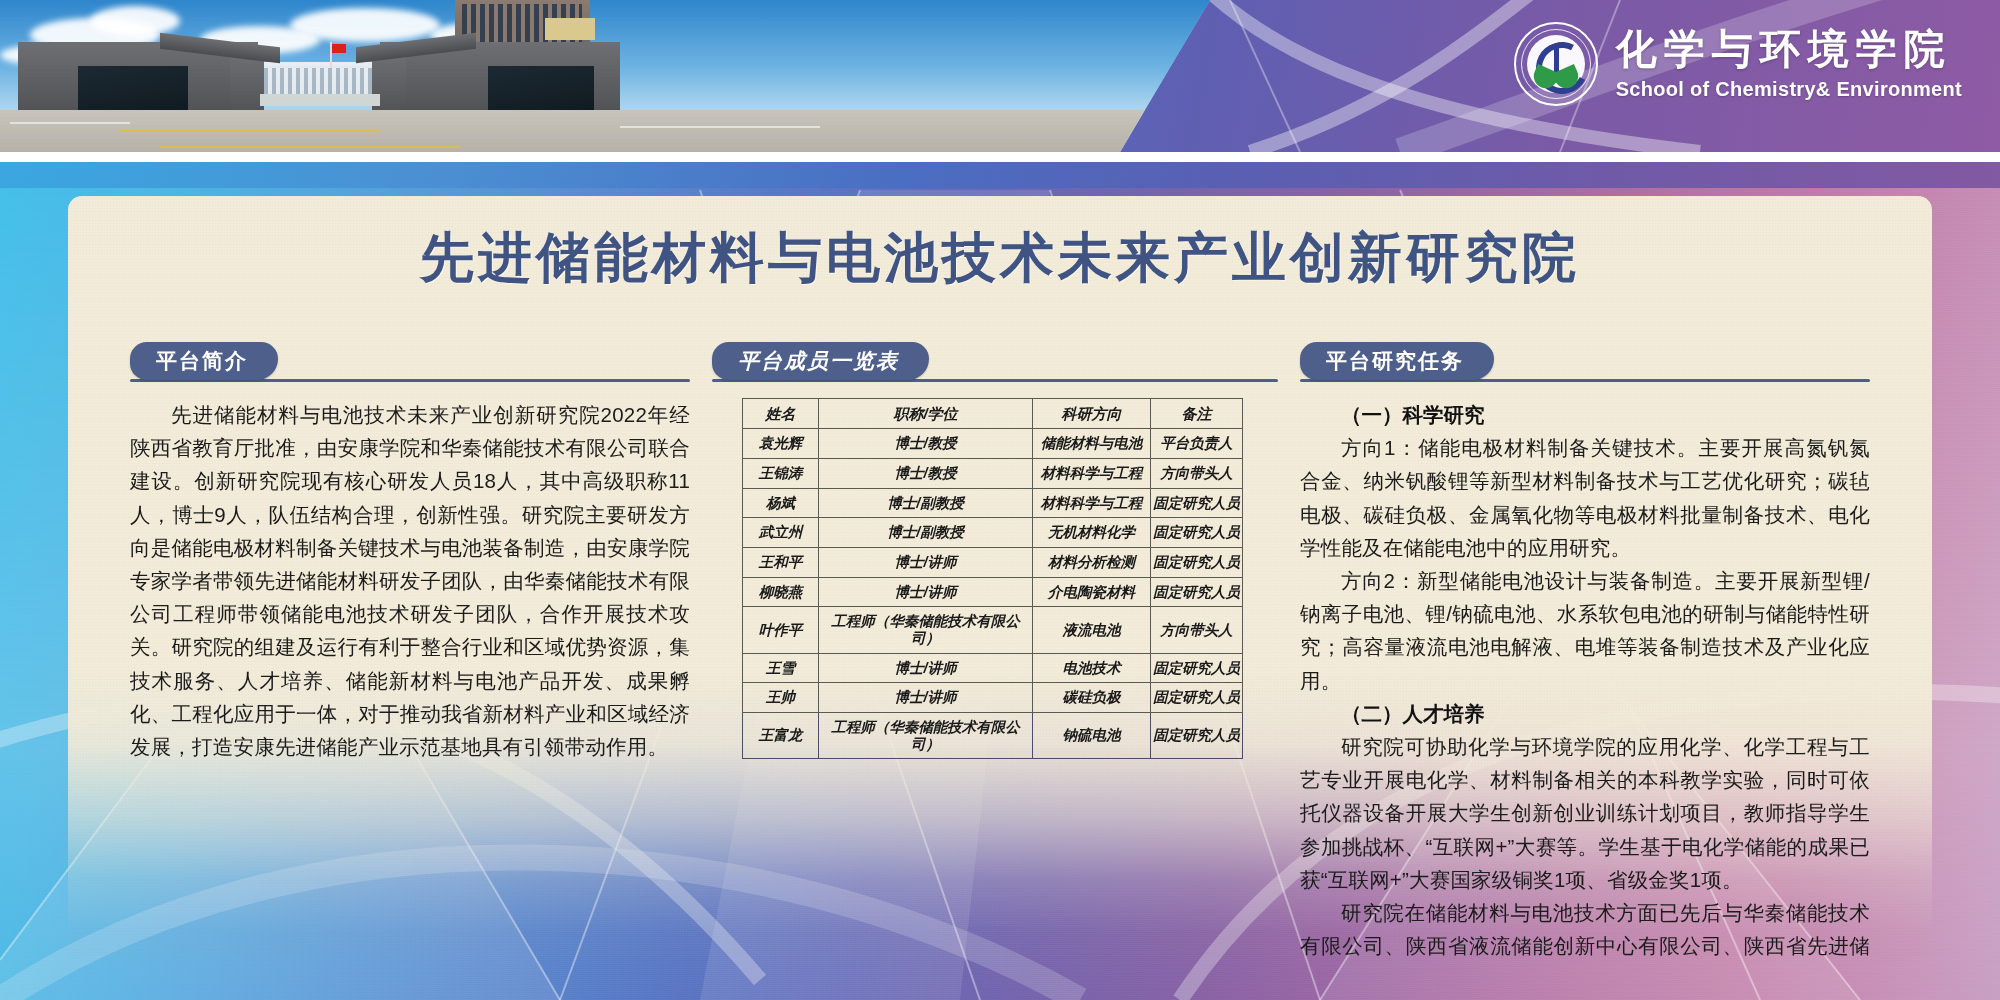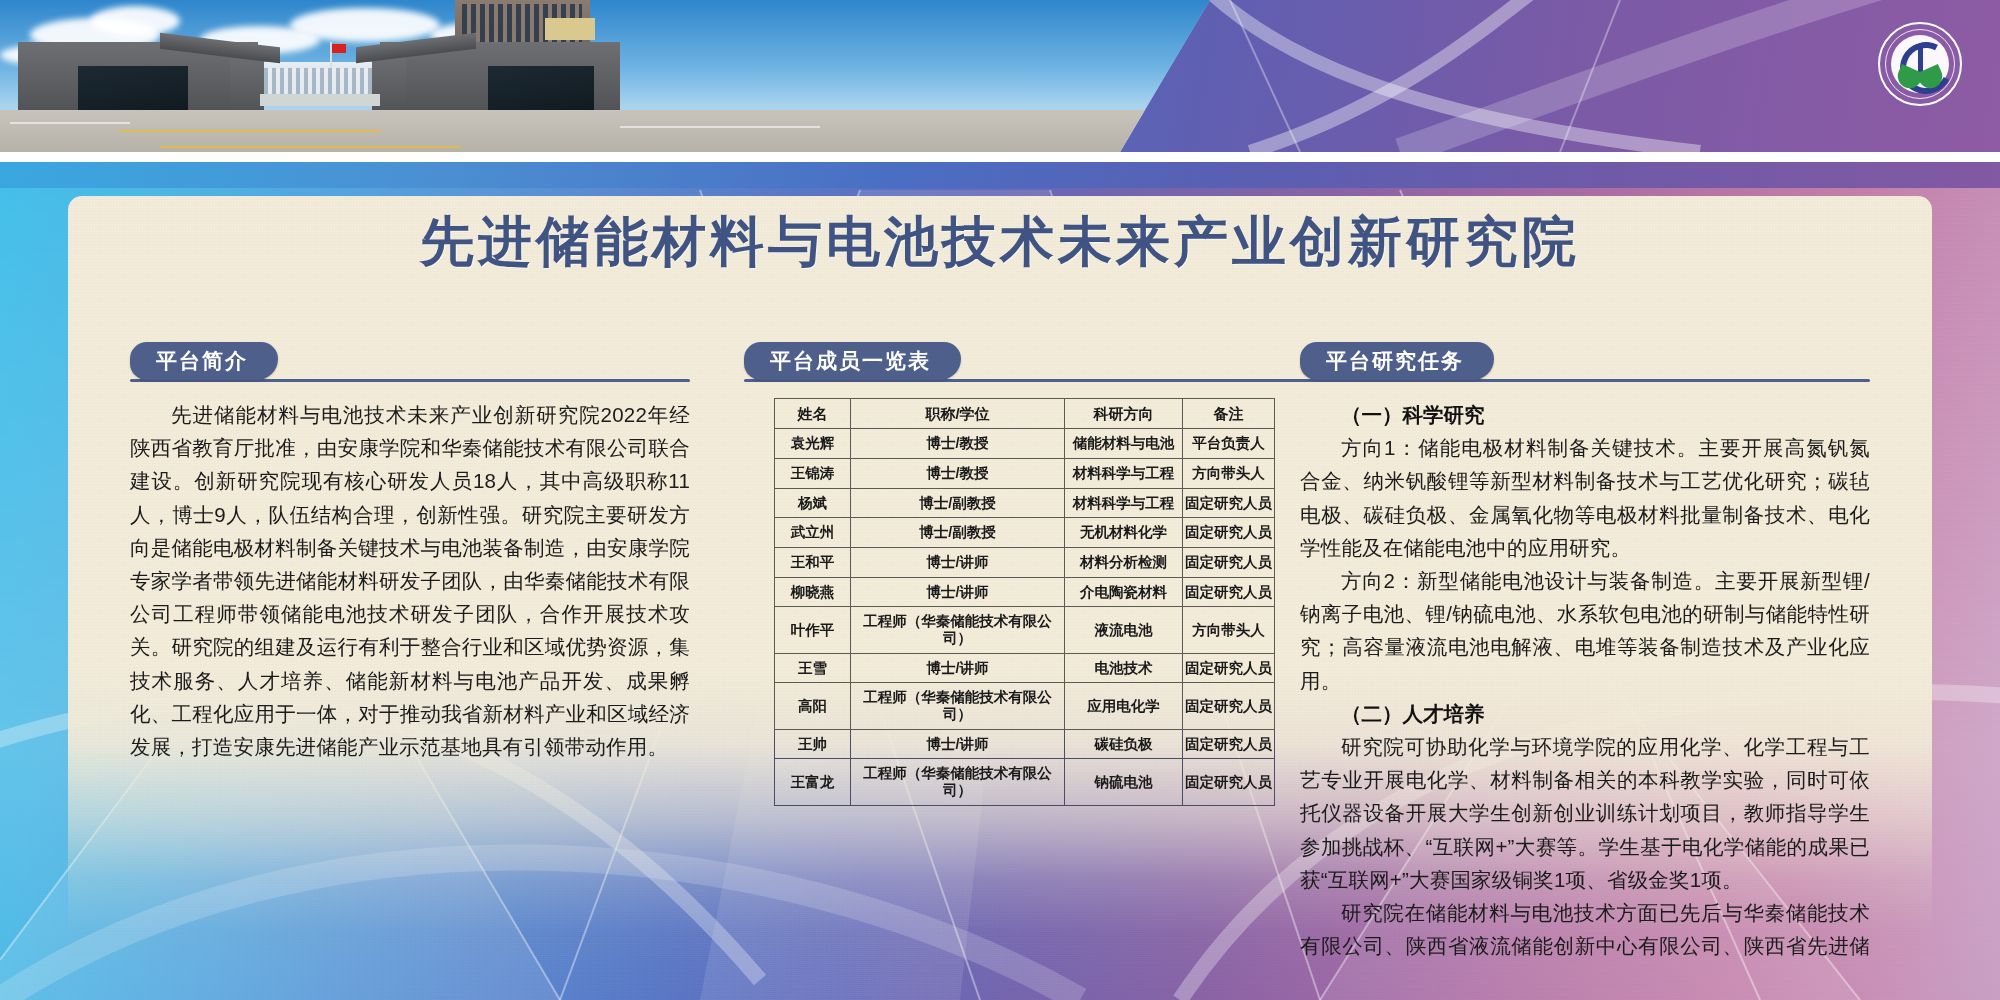--- a/index.html
+++ b/index.html
@@ -99,30 +99,30 @@
       rgba(243,236,218,.55) 82%,
       rgba(243,236,218,.16) 90%,
       rgba(243,236,218,0) 97%);
     overflow:hidden;
   }
   .ptex{position:absolute;inset:0;opacity:.35;
     background-image:repeating-linear-gradient(0deg,rgba(180,165,130,.10) 0 1px,transparent 1px 3px),
                      repeating-linear-gradient(90deg,rgba(180,165,130,.08) 0 1px,transparent 1px 3px);}
 
   .title{
-    position:absolute;left:0;right:0;top:10px;text-align:center;
+    position:absolute;left:0;right:0;top:26px;text-align:center;
     font-family:"DejaVu Serif","Liberation Serif",serif;
     font-size:54px;font-weight:700;color:#3f5482;letter-spacing:4px;
     text-shadow:1px 1px 0 rgba(255,255,255,.6);
   }
 
   .cols{position:absolute;left:0;top:0;width:100%;height:100%;}
   .col{position:absolute;top:146px;}
   .col-1{left:62px;width:560px;}
-  .col-2{left:676px;width:566px;}
+  .col-2{left:644px;width:566px;font-style:italic;}
   .col-3{left:1232px;width:570px;}
 
   .sechead{position:relative;height:44px;margin-bottom:12px;}
   .pill{
     position:absolute;left:0;top:0;height:38px;padding:0 30px 0 26px;
     background:#4e5f8c;border-radius:19px 19px 24px 19px;
     display:flex;align-items:center;
     color:#fff;font-size:21px;font-weight:700;letter-spacing:2px;
     box-shadow:0 1px 2px rgba(0,0,0,.18);
   }
@@ -243,20 +243,24 @@
         <div class="ring"></div>
           <div class="ring2"></div>
           <div class="inner"></div>
         <div class="cshape"></div>
         <div class="stem"></div>
         <div class="hands">
           <div class="hand" style="left:0;transform:rotate(24deg);"></div>
           <div class="hand" style="right:0;transform:rotate(-24deg);"></div>
         </div>
       </div>
+      <div class="logotext">
+        <div class="logo-cn">化学与环境学院</div>
+        <div class="logo-en">School of Chemistry&amp; Environment</div>
+      </div>
     </div>
   </div>
 
   <div class="whitestrip"></div>
   <div class="bluestrip"></div>
 
   <div class="panel">
     <div class="ptex"></div>
 
     <div class="title">先进储能材料与电池技术未来产业创新研究院</div>
@@ -334,26 +338,20 @@
                 <td>液流电池</td>
                 <td>方向带头人</td>
               </tr>
               <tr>
                 <td>王雪</td>
                 <td>博士/讲师</td>
                 <td>电池技术</td>
                 <td>固定研究人员</td>
               </tr>
               <tr>
-                <td>高阳</td>
-                <td>工程师（华秦储能技术有限公司）</td>
-                <td>应用电化学</td>
-                <td>固定研究人员</td>
-              </tr>
-              <tr>
                 <td>王帅</td>
                 <td>博士/讲师</td>
                 <td>碳硅负极</td>
                 <td>固定研究人员</td>
               </tr>
               <tr>
                 <td>王富龙</td>
                 <td>工程师（华秦储能技术有限公司）</td>
                 <td>钠硫电池</td>
                 <td>固定研究人员</td>

